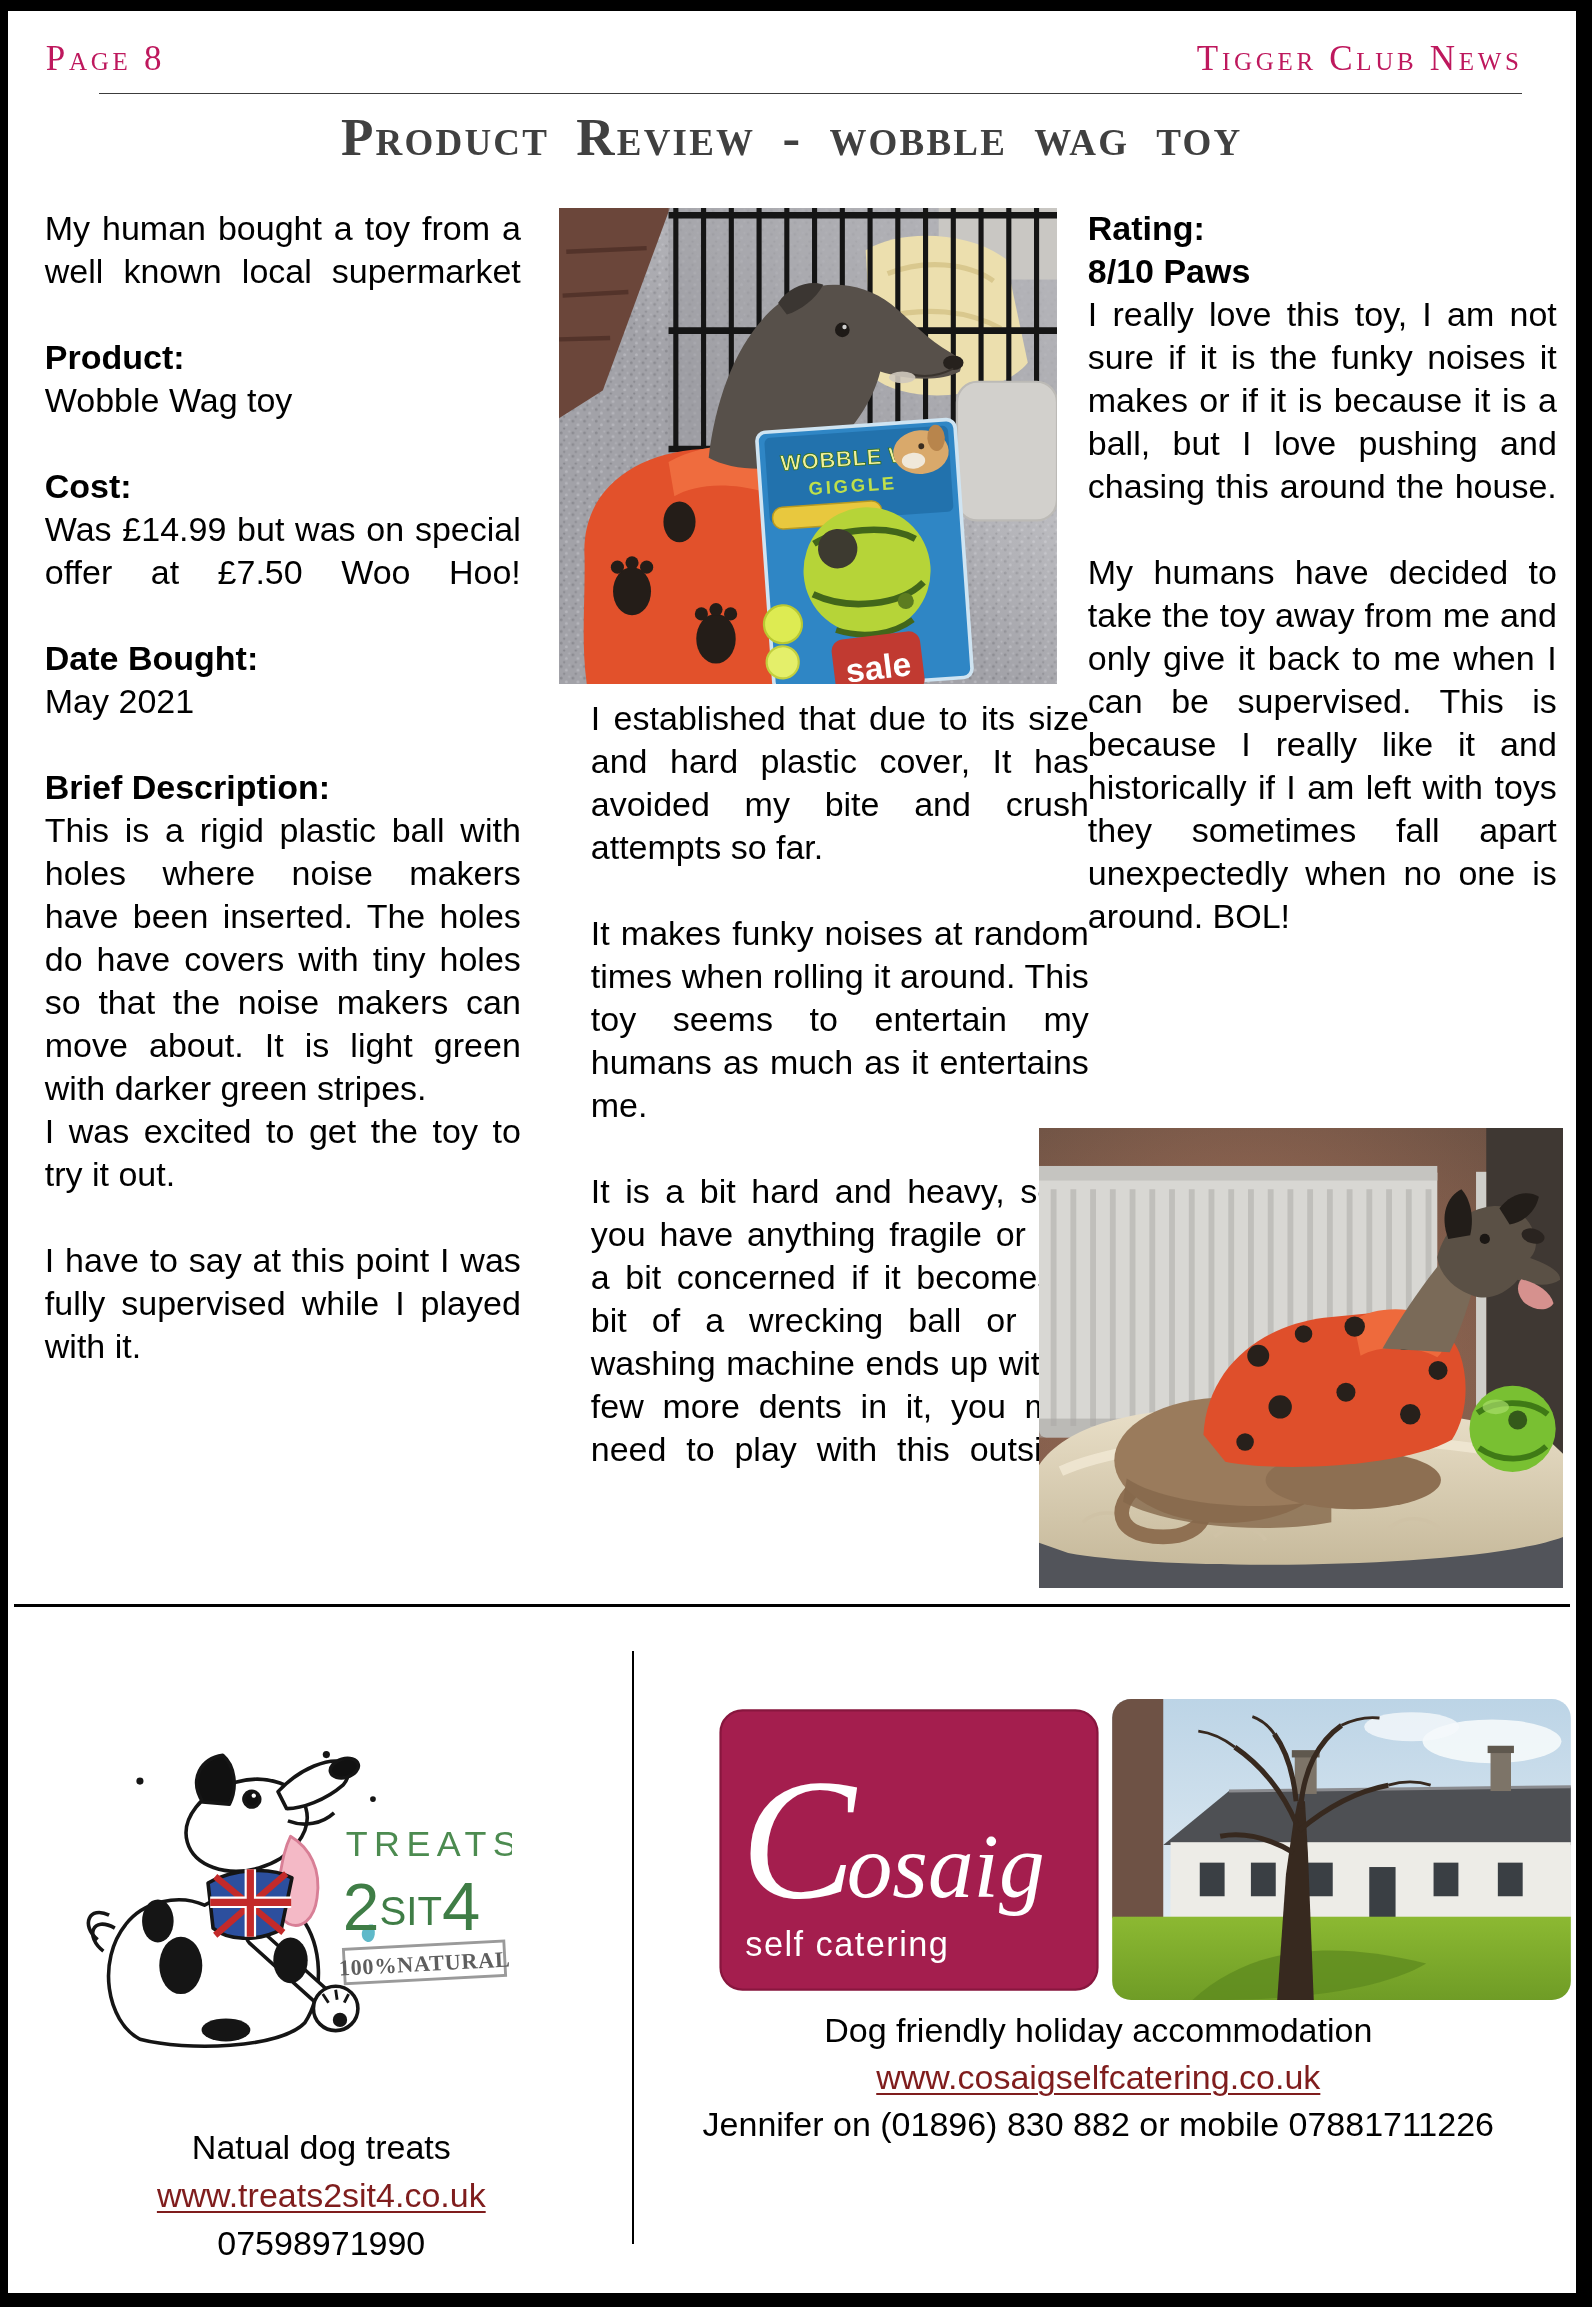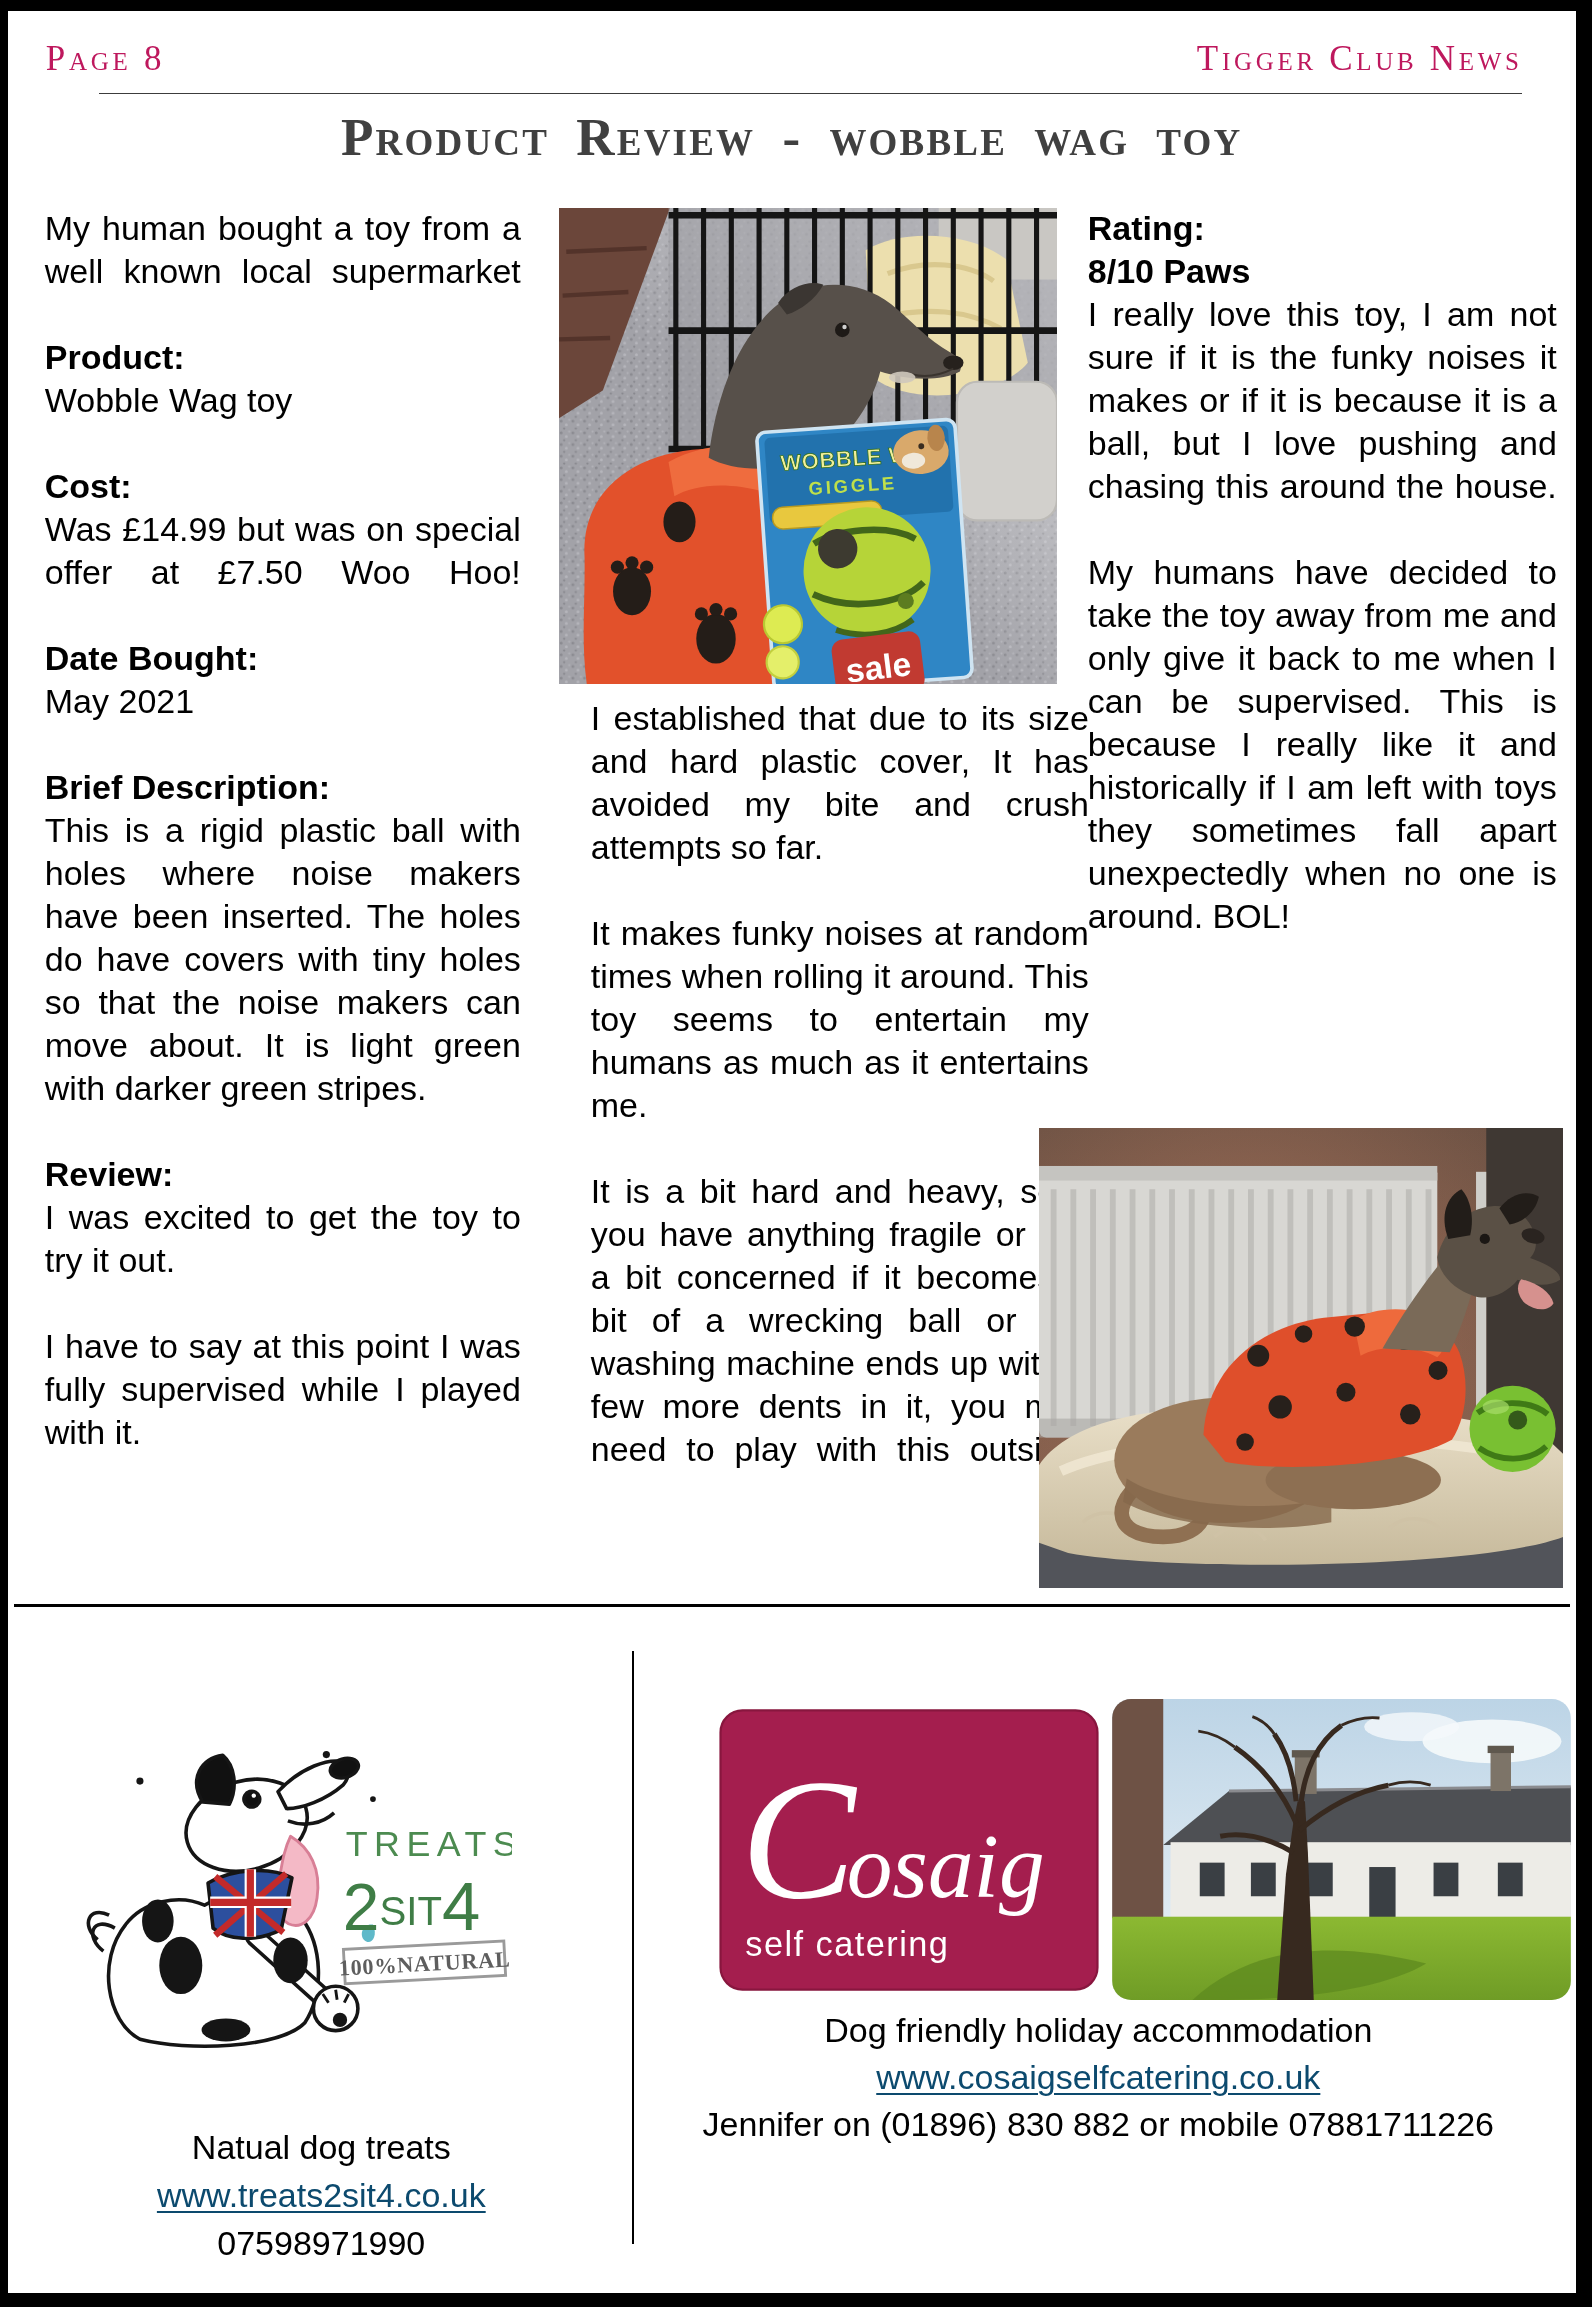--- a/index.html
+++ b/index.html
@@ -41,21 +41,21 @@
   #photoTop{left:551px;top:197px;width:498px;height:476px;}
   #photoBottom{left:1031px;top:1117px;width:524px;height:460px;}
   .photo svg{display:block;width:100%;height:100%;}
   
   .big-rule{position:absolute;left:5.8px;right:5.8px;top:1593px;height:2.9px;background:#000;}
   .v-rule{position:absolute;left:624px;top:1640px;width:2.2px;height:593px;background:#000;}
   
   .adtext{position:absolute;text-align:center;font-size:34px;line-height:48px;color:#000;}
   #treatsText{left:0;top:2112px;width:627px;}
   #cosaigText{left:628px;top:1996px;width:925px;font-size:34px;line-height:47px;}
-  .link{color:#0c4a6e;text-decoration:underline;text-decoration-thickness:2.2px;text-underline-offset:4.4px;cursor:pointer;}
+  .link{color:#7f1d1d;text-decoration:underline;text-decoration-thickness:2.2px;text-underline-offset:4.4px;cursor:pointer;}
   #treatsLogo{position:absolute;left:61px;top:1702px;width:443px;height:337px;}
   #cosaigLogo{position:absolute;left:711px;top:1698px;width:380px;height:282px;}
   #cosaigHouse{position:absolute;left:1104px;top:1688px;width:459px;height:301px;}
   #treatsLogo svg,#cosaigLogo svg,#cosaigHouse svg{display:block;width:100%;height:100%;}
 </style>
 </head>
 <body>
 
 <div class="page">
 
@@ -67,21 +67,20 @@
   <div class="col" id="col1">
     <p class="jl">My human bought a toy from a well known local supermarket</p>
     <p class="b gap">Product:</p>
     <p>Wobble Wag toy</p>
     <p class="b gap">Cost:</p>
     <p class="jl">Was £14.99 but was on special offer at £7.50 Woo Hoo!</p>
     <p class="b gap">Date Bought:</p>
     <p>May 2021</p>
     <p class="b gap">Brief Description:</p>
     <p>This is a rigid plastic ball with holes where noise makers have been inserted. The holes do have covers with tiny holes so that the noise makers can move about. It is light green with darker green stripes.</p>
-    <p class="b gap">Review:</p>
     <p>I was excited to get the toy to try it out.</p>
     <p class="gap">I have to say at this point I was fully supervised while I played with it.</p>
   </div>
 
   <div class="photo" id="photoTop">
     <svg viewBox="0 0 682 652" preserveAspectRatio="none">
       <defs>
         <pattern id="carpet" width="16" height="16" patternUnits="userSpaceOnUse">
           <rect width="16" height="16" fill="#a2a2a8"></rect>
           <circle cx="3" cy="4" r="2" fill="#8b8b91"></circle>

